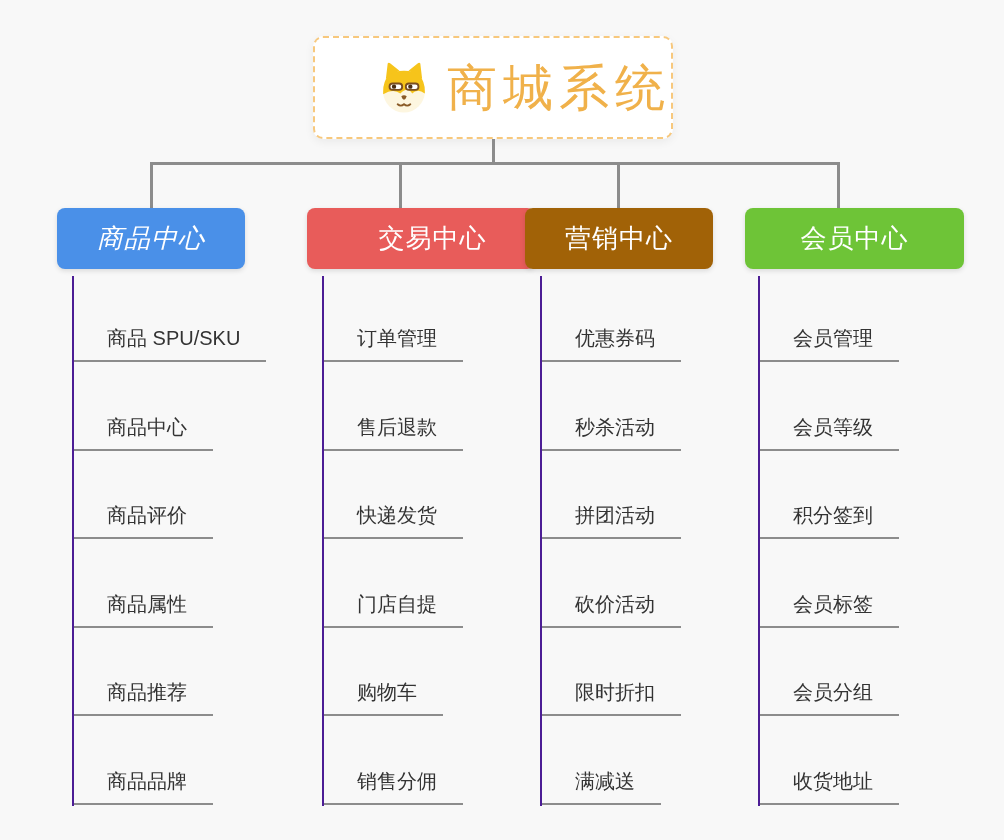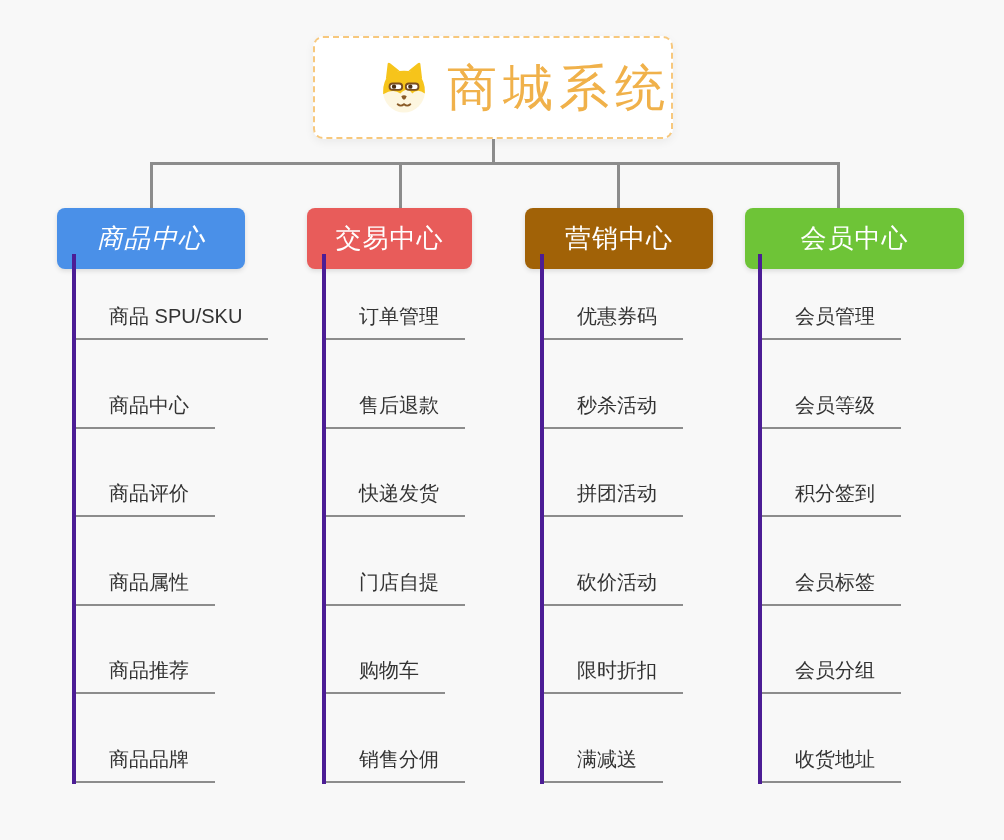--- a/index.html
+++ b/index.html
@@ -32,28 +32,28 @@
   .drop1{left:150px;} .drop2{left:399px;} .drop3{left:617px;} .drop4{left:837px;}
 
   
   .branch-card{
     position:absolute;top:208px;height:61px;border-radius:8px;
     display:flex;align-items:center;justify-content:center;
     color:#ffffff;font-size:26px;letter-spacing:1px;
     box-shadow:0 2px 5px rgba(0,0,0,.12);
   }
   .bc1{left:57px;width:188px;}
-  .bc2{left:307px;width:165px;}
+  .bc2{left:307px;width:205px;padding-left:23px;}
   .bc3{left:525px;width:188px;}
   .bc4{left:745px;width:219px;}
 
   
   .col{
-    position:absolute;top:254px;height:530px;
-    border-left:4px solid #4c1d95;
+    position:absolute;top:276px;height:530px;
+    border-left:2px solid #4c1d95;
   }
   .col1{left:72px;} .col2{left:322px;} .col3{left:540px;} .col4{left:758px;}
   .item{height:88.6px;display:flex;align-items:flex-end;}
   .item:first-child{height:86px;}
   .item-label{
     display:inline-block;border-bottom:2px solid #8c8c8c;
     padding:0 26px 10px 33px;
     font-size:20px;color:#333333;white-space:nowrap;line-height:1.2;
   }
 </style>

